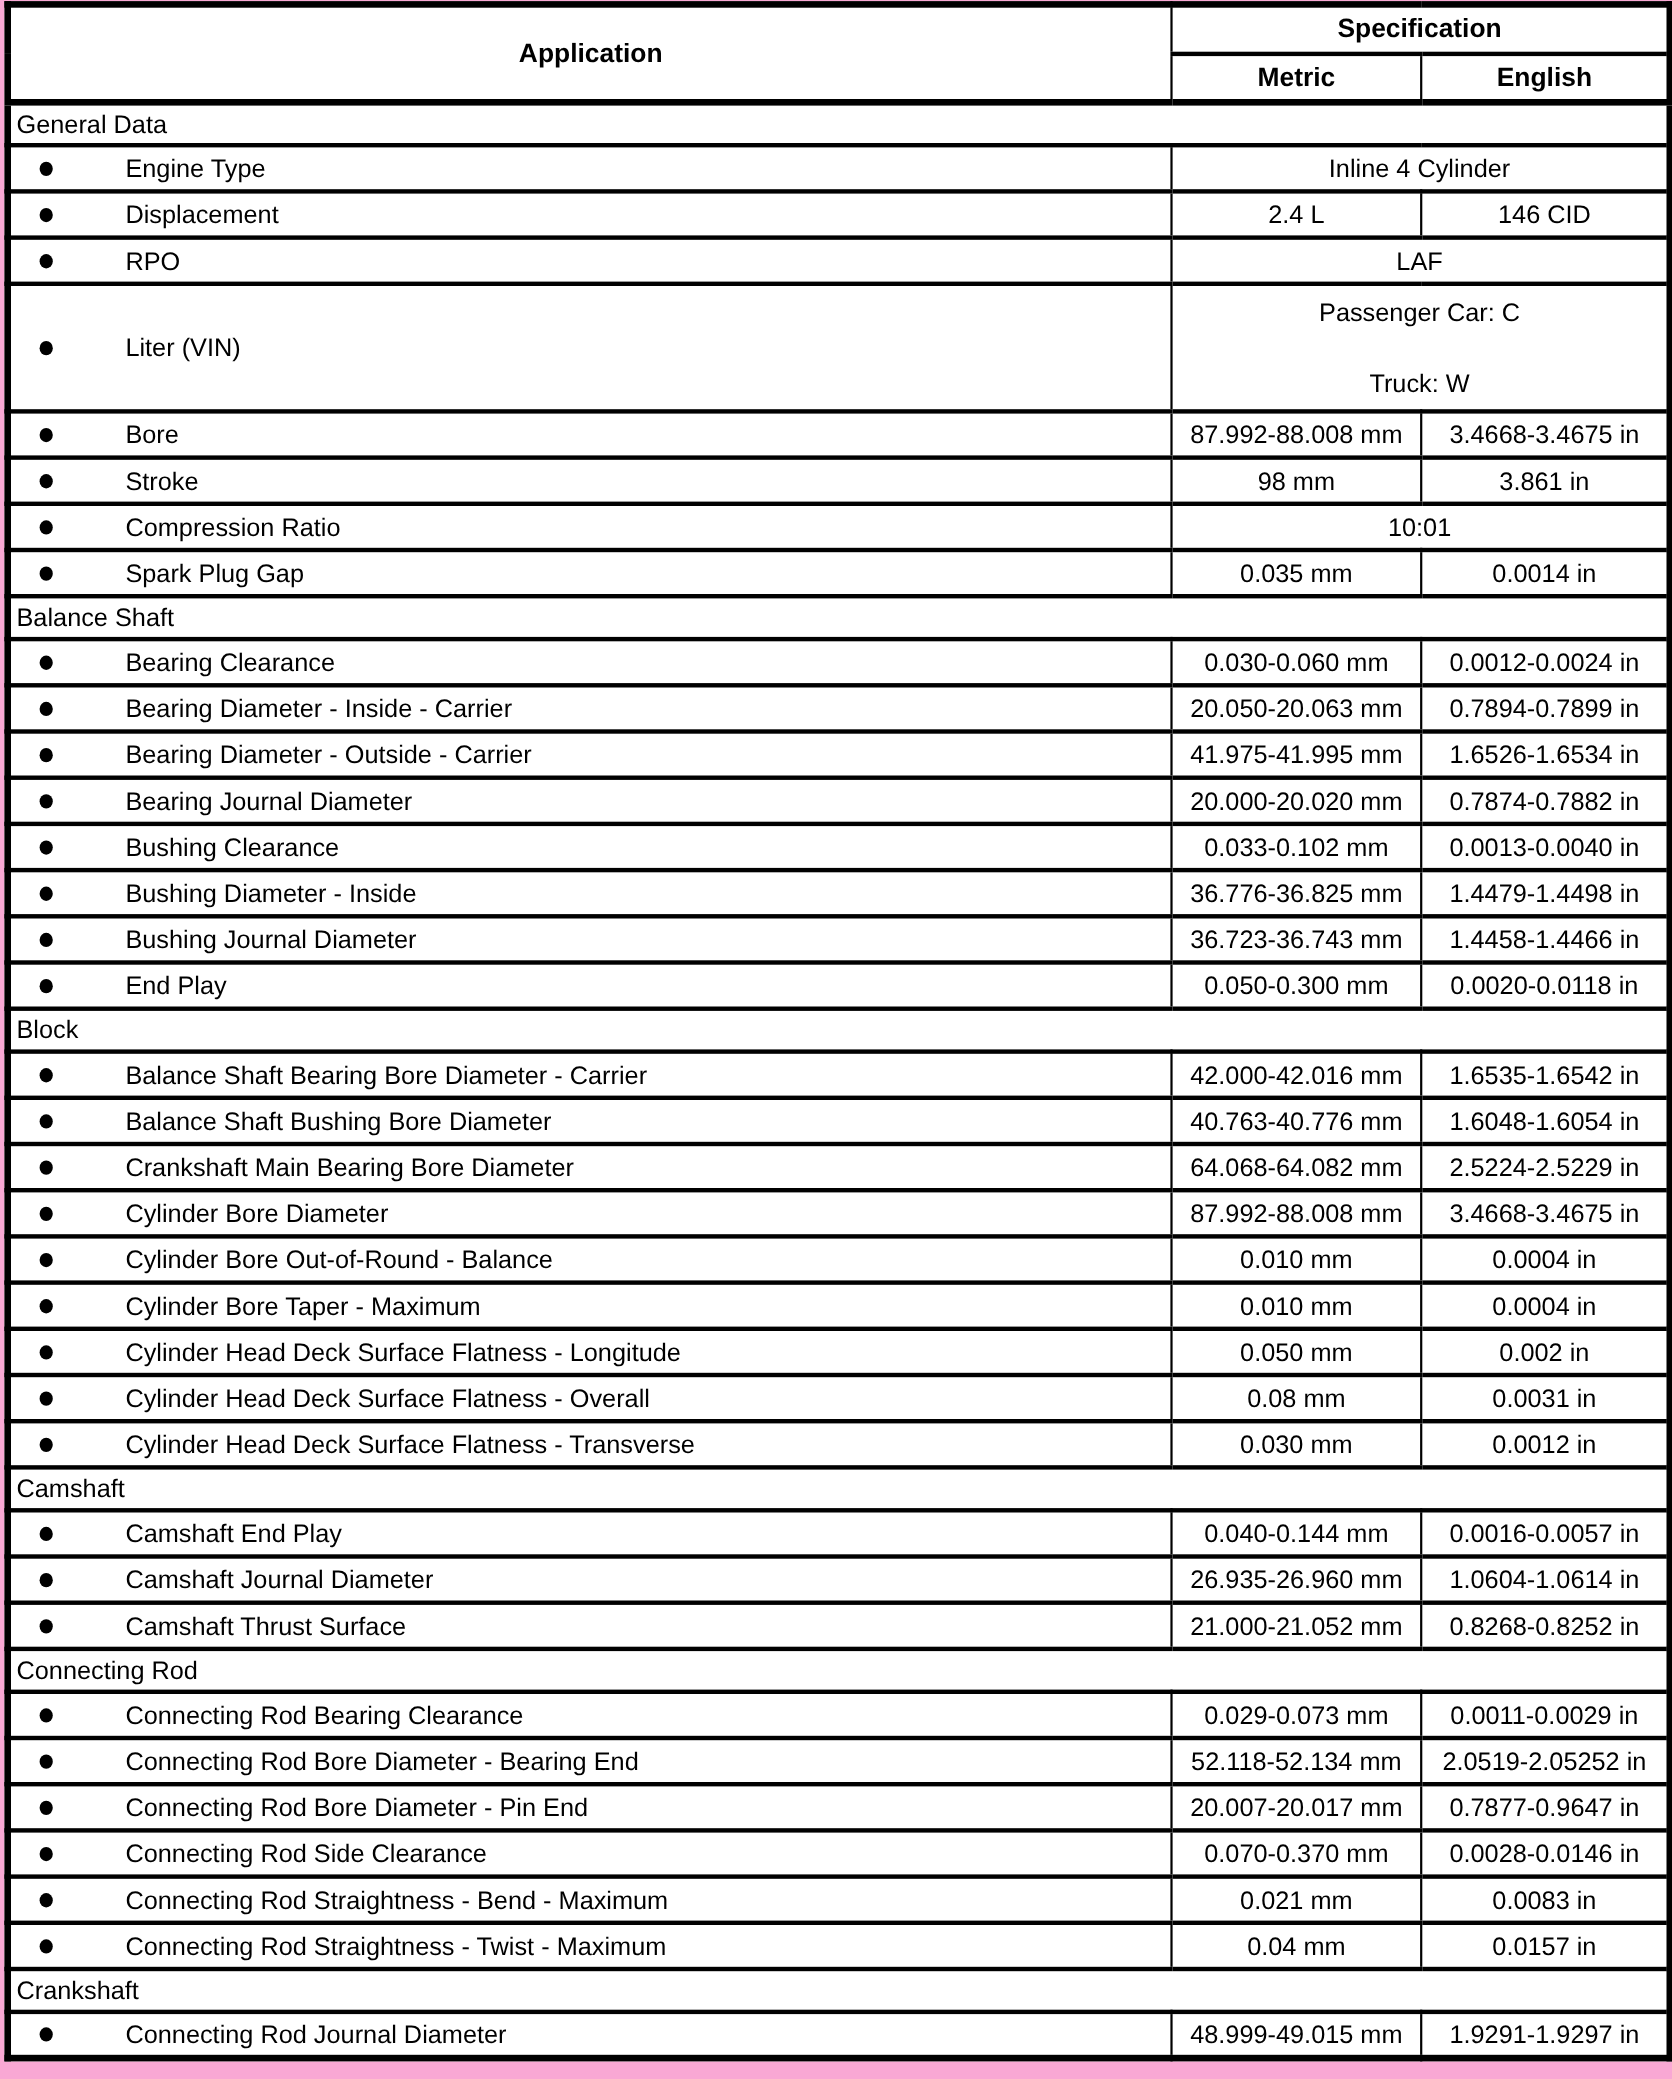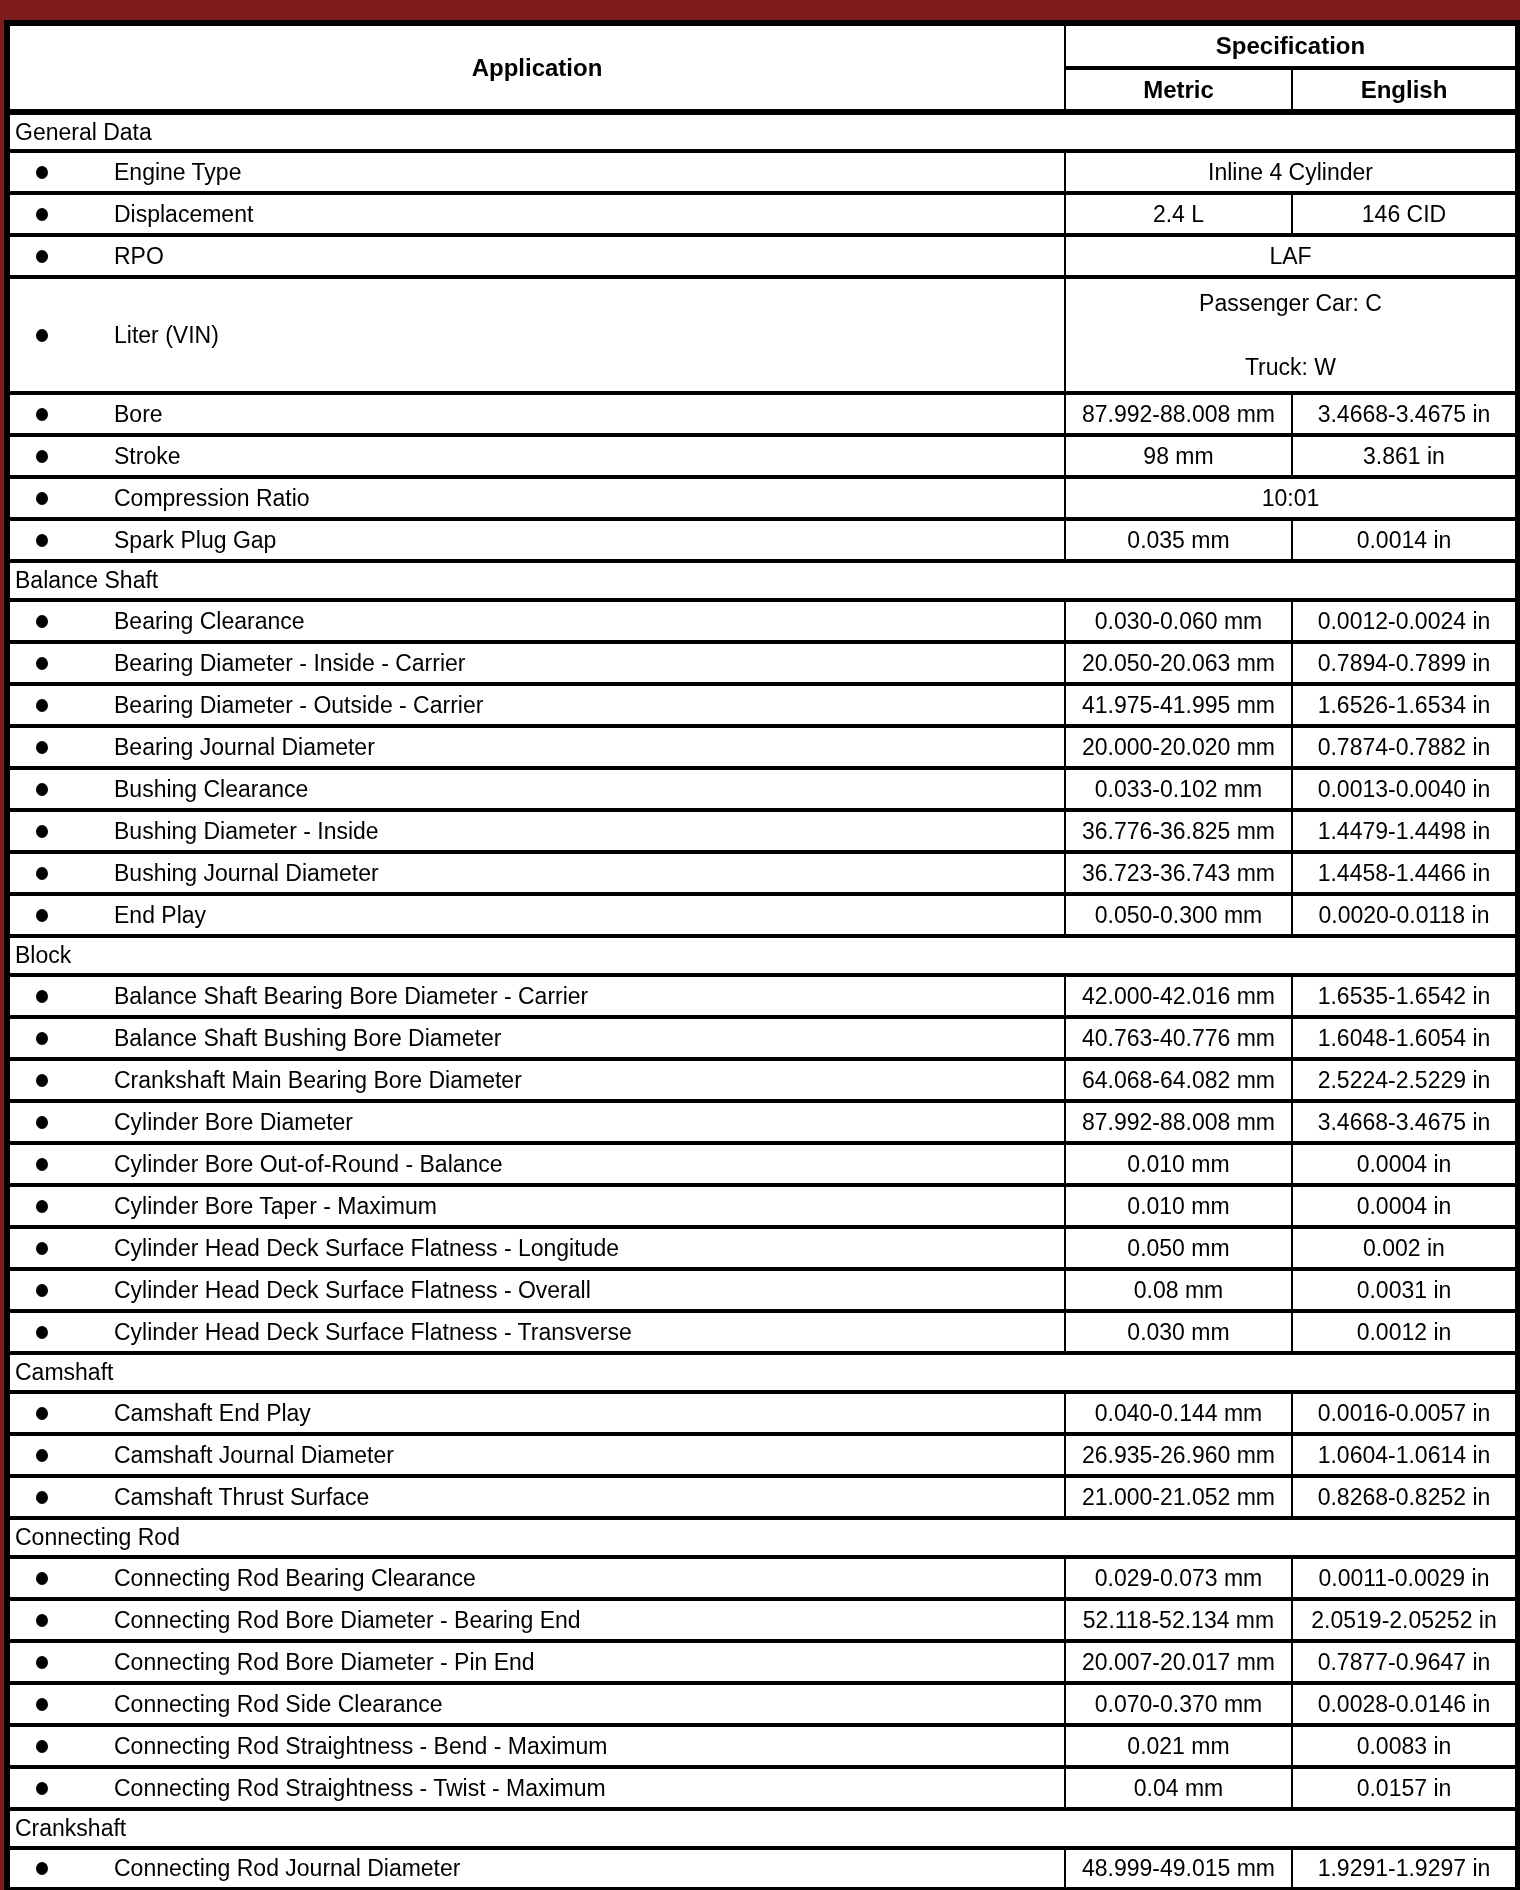--- a/index.html
+++ b/index.html
@@ -6,22 +6,22 @@
   html, body {
     margin: 0;
     padding: 0;
     background: #ffffff;
     font-family: "Liberation Sans", sans-serif;
     color: #000000;
   }
   .page {
     width: 1520px;
     height: 1890px;
-    background: #7f1d1d;
-    padding: 20px 4px;
+    background: #f9a8d4;
+    padding: 1px 4px;
   }
   table.spec-table {
     border-collapse: collapse;
     table-layout: fixed;
     width: 1511px;
     border: 6px solid #000;
     background: #fff;
   }
   th, td {
     border: solid #000;

